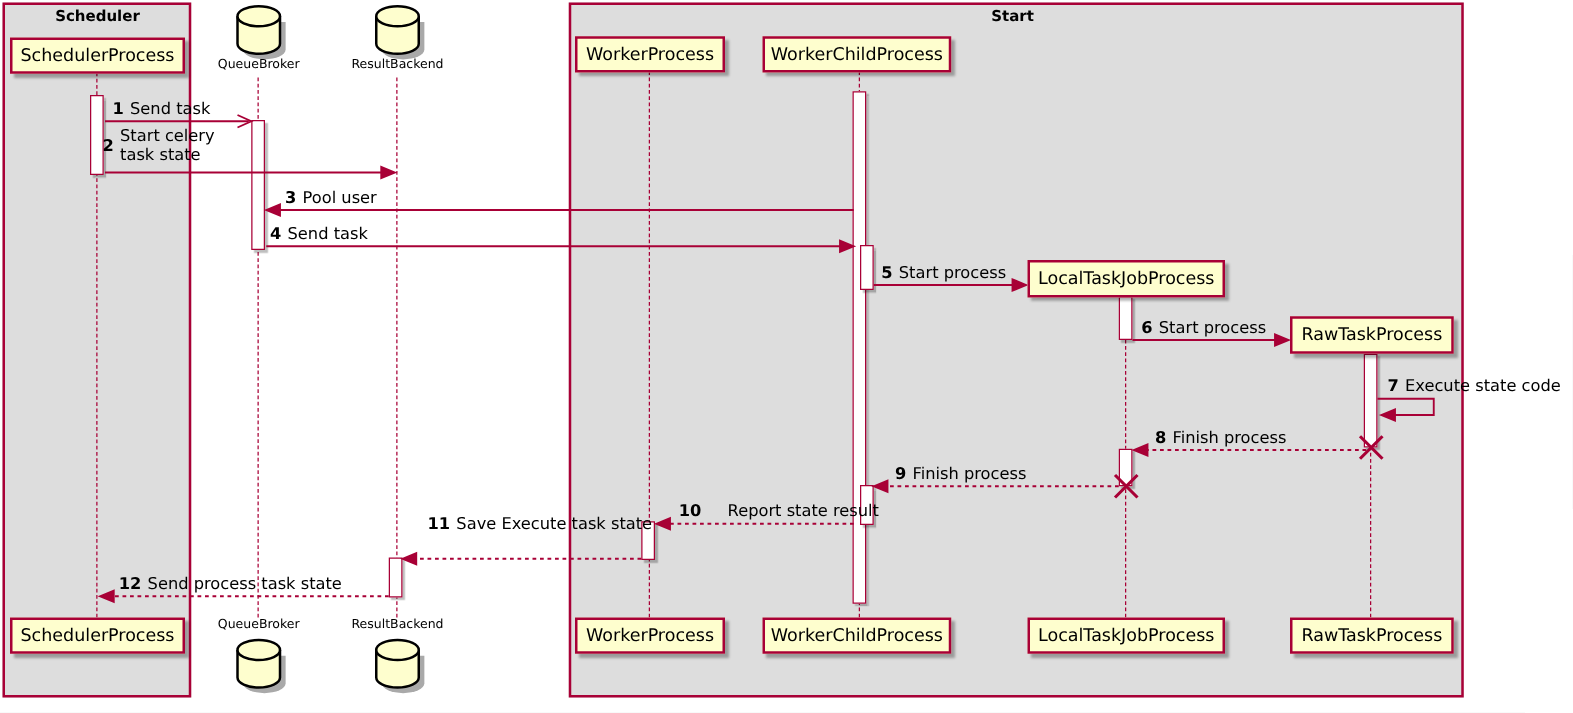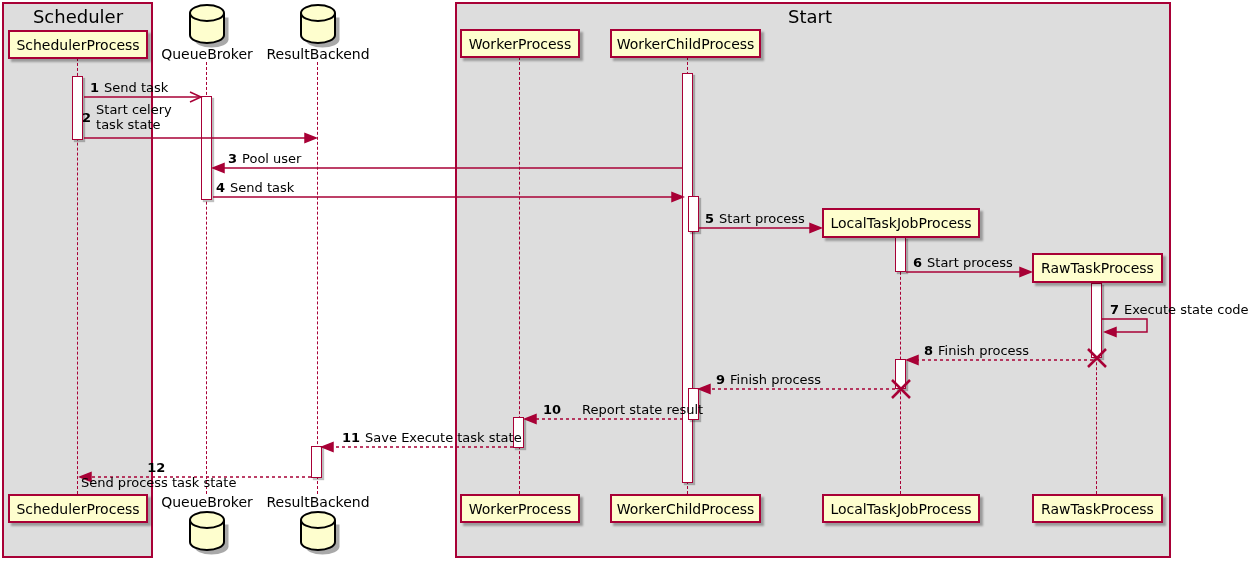--- a/index.html
+++ b/index.html
@@ -6,38 +6,38 @@
   .canvas{
     position:relative;width:1258px;height:570px;
     font-family:"DejaVu Sans",sans-serif;color:#000;background:#fff;
     overflow:hidden;
   }
   .group-box{
     position:absolute;background:#DDDDDD;border:2px solid #A80036;
     box-sizing:border-box;z-index:1;
   }
   .group-title{
-    position:absolute;font-size:18px;font-weight:normal;z-index:6;
+    position:absolute;font-size:12px;font-weight:bold;z-index:6;
     transform:translateX(-50%);white-space:nowrap;
   }
   .lifeline{
     position:absolute;width:0;border-left:1px dashed #A80036;z-index:2;
   }
   .activation{
     position:absolute;background:#fff;border:1px solid #A80036;
     box-shadow:2px 2px 1px rgba(0,0,0,0.25);z-index:3;
   }
   .participant{
     position:absolute;background:#FEFECE;border:2px solid #A80036;
     box-sizing:border-box;display:flex;align-items:center;justify-content:center;
     font-size:14px;box-shadow:3px 3px 2px rgba(0,0,0,0.3);z-index:5;
     white-space:nowrap;
   }
   .db-label{
-    position:absolute;font-size:14px;transform:translateX(-50%);
+    position:absolute;font-size:10px;transform:translateX(-50%);
     white-space:nowrap;z-index:5;
   }
   .cyl{position:absolute;z-index:5;}
   .arrow-layer{position:absolute;left:0;top:0;z-index:4;}
   .msg-label{
     position:absolute;font-size:13px;z-index:6;white-space:nowrap;
     display:flex;align-items:center;
   }
   .msg-label .num{font-weight:bold;margin-right:5px;}
   .msg-label .wrap{white-space:normal;width:80px;line-height:1.15;}
@@ -201,22 +201,22 @@
       <span>Finish process</span>
     </div>
   <div class="msg-label" style="left:716px;top:372px;">
       <span class="num">9</span>
       <span>Finish process</span>
     </div>
   <div class="msg-label" style="left:543px;top:402px;gap:16px;">
       <span class="num">10</span>
       <span>Report state result</span>
     </div>
-  <div class="msg-label" style="left:342px;top:430px;">
+  <div class="msg-label" style="left:342px;top:412px;">
       <span class="num">11</span>
       <span>Save Execute task state</span>
     </div>
-  <div class="msg-label" style="left:81px;top:460px;flex-direction:column;">
+  <div class="msg-label" style="left:95px;top:460px;">
       <span class="num">12</span>
       <span>Send process task state</span>
     </div>
 
 </div>
 
 </body></html>

